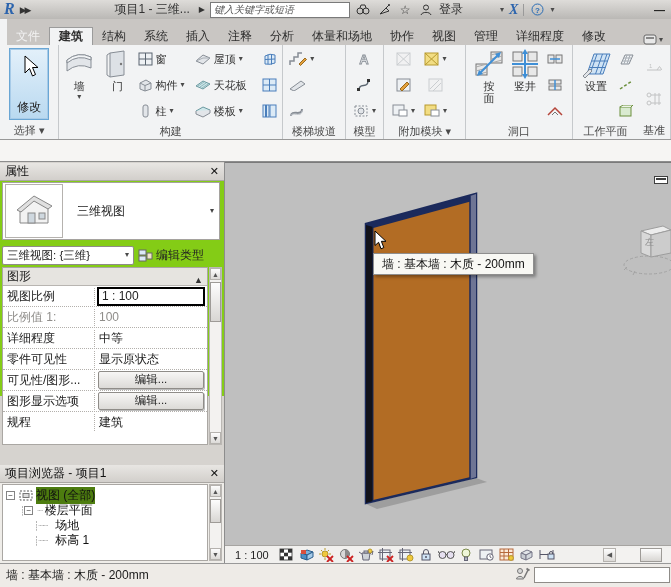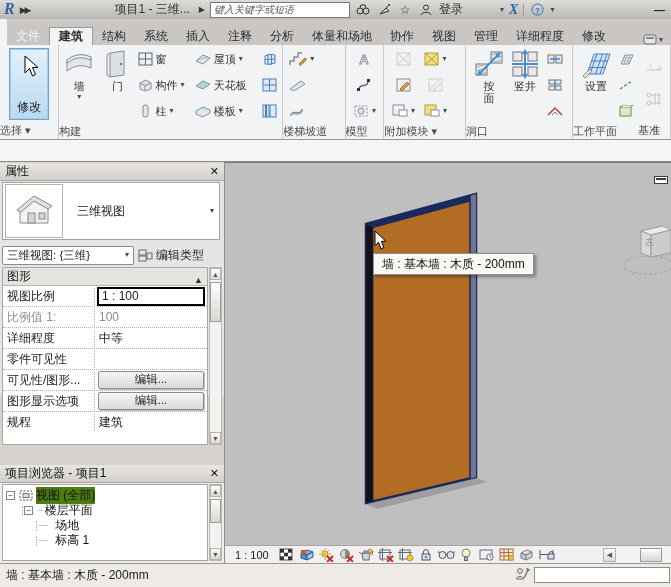--- a/index.html
+++ b/index.html
@@ -28,21 +28,21 @@
   .tab{display:flex;align-items:center;padding:0 9px;color:#2e2e2e;white-space:nowrap}
   .tab.file{color:#f2f2f2}
   .tab.active{background:#f2f3f4;border:1px solid #9b9b9b;border-bottom:none;font-weight:bold}
   .ribbon-toggle{margin-left:auto;display:flex;align-items:center;gap:2px;padding:0 8px;color:#444}
 
   
   .ribbon{position:absolute;top:45px;left:0;right:0;height:95px;background:#f2f3f4;
           border-bottom:1px solid #989898;display:flex;box-sizing:border-box}
   .panel{position:relative;border-right:1px solid #c6c9cc;display:flex;flex-direction:column;box-sizing:border-box}
   .panel-body{flex:1;display:flex;align-items:flex-start;padding:1px 2px;gap:2px}
-  .panel-label{height:16px;font-size:11px;color:#4a4a4a;text-align:left;line-height:15px;white-space:nowrap;overflow:hidden}
+  .panel-label{height:16px;font-size:11px;color:#4a4a4a;text-align:center;line-height:15px;white-space:nowrap;overflow:hidden}
   .bigbtn{display:flex;flex-direction:column;align-items:center;width:38px;padding:2px 0;font-size:11px;
           color:#333;text-align:center;line-height:1.15}
   .bigbtn .ic{height:32px;display:flex;align-items:center;justify-content:center}
   .minicol{display:flex;flex-direction:column;justify-content:space-between;height:76px;padding-top:1px}
   .minibtn{display:flex;align-items:center;gap:3px;font-size:11px;height:24px;color:#333;white-space:nowrap}
   .modify-btn{background:linear-gradient(#e3f0fa,#b9d9f0);border:1px solid #6aa6d4;box-shadow:0 0 0 1px #a7cbe8 inset;
               width:40px;height:72px;margin:2px 6px;display:flex;flex-direction:column;align-items:center;
               justify-content:space-between;padding:6px 0 3px;box-sizing:border-box;font-size:12px}
   .dis{opacity:.45}
 
@@ -50,21 +50,21 @@
   .optionsbar{position:absolute;top:140px;left:0;right:0;height:22px;background:#f6f5f3;border-bottom:1px solid #8d8d8d;box-sizing:border-box}
 
   
   .leftdock{position:absolute;top:162px;left:0;width:225px;height:401px;background:#d6d3cf;border-right:1px solid #8d8d8d;box-sizing:border-box}
   .pal-title{height:18px;background:linear-gradient(#e8e6e3,#d2cfcb);border-bottom:1px solid #aaa7a3;
              display:flex;align-items:center;padding:0 5px;box-sizing:border-box}
   .pal-title .t{flex:1;color:#111}
   .closex{color:#111;font-weight:bold;font-size:11px}
 
   
-  .props{position:absolute;top:1px;left:0;width:224px;height:233px;background:#e5e5e5}
+  .props{position:absolute;top:1px;left:0;width:224px;height:233px;background:#84cc16}
   .typesel{position:absolute;top:19px;left:2px;width:218px;height:58px;background:#fff;border:1px solid #a5a29e;
            display:flex;align-items:center;box-sizing:border-box}
   .typesel .thumb{width:56px;height:52px;border:1px solid #b5b2ae;margin:2px;display:flex;align-items:center;justify-content:center;background:#fff}
   .typesel .tname{flex:1;padding-left:12px;color:#222}
   .typesel .drop{padding-right:5px;color:#444}
   .instrow{position:absolute;top:80px;left:0;width:224px;height:24px;display:flex;align-items:center;gap:4px;padding:0 2px;box-sizing:border-box}
   .instcombo{flex:0 0 132px;height:19px;background:#fff;border:1px solid #8f8c88;border-radius:2px;
              display:flex;align-items:center;padding:0 4px;box-sizing:border-box}
   .instcombo .v{flex:1;white-space:nowrap;overflow:hidden;font-size:11.5px}
   .edittype{display:flex;align-items:center;gap:3px;color:#222;font-size:12px}
@@ -571,20 +571,21 @@
         <div class="grow">
           <span class="lbl gray">比例值 1:</span>
           <span class="val gray">100</span>
         </div>
         <div class="grow">
           <span class="lbl">详细程度</span>
           <span class="val">中等</span>
         </div>
         <div class="grow">
           <span class="lbl">零件可见性</span>
+          <span class="val">显示原状态</span>
         </div>
         <div class="grow">
           <span class="lbl">可见性/图形...</span>
           <span class="gbtn">编辑...</span>
         </div>
         <div class="grow">
           <span class="lbl">图形显示选项</span>
           <span class="gbtn">编辑...</span>
         </div>
         <div class="grow" style="border-bottom:none">

